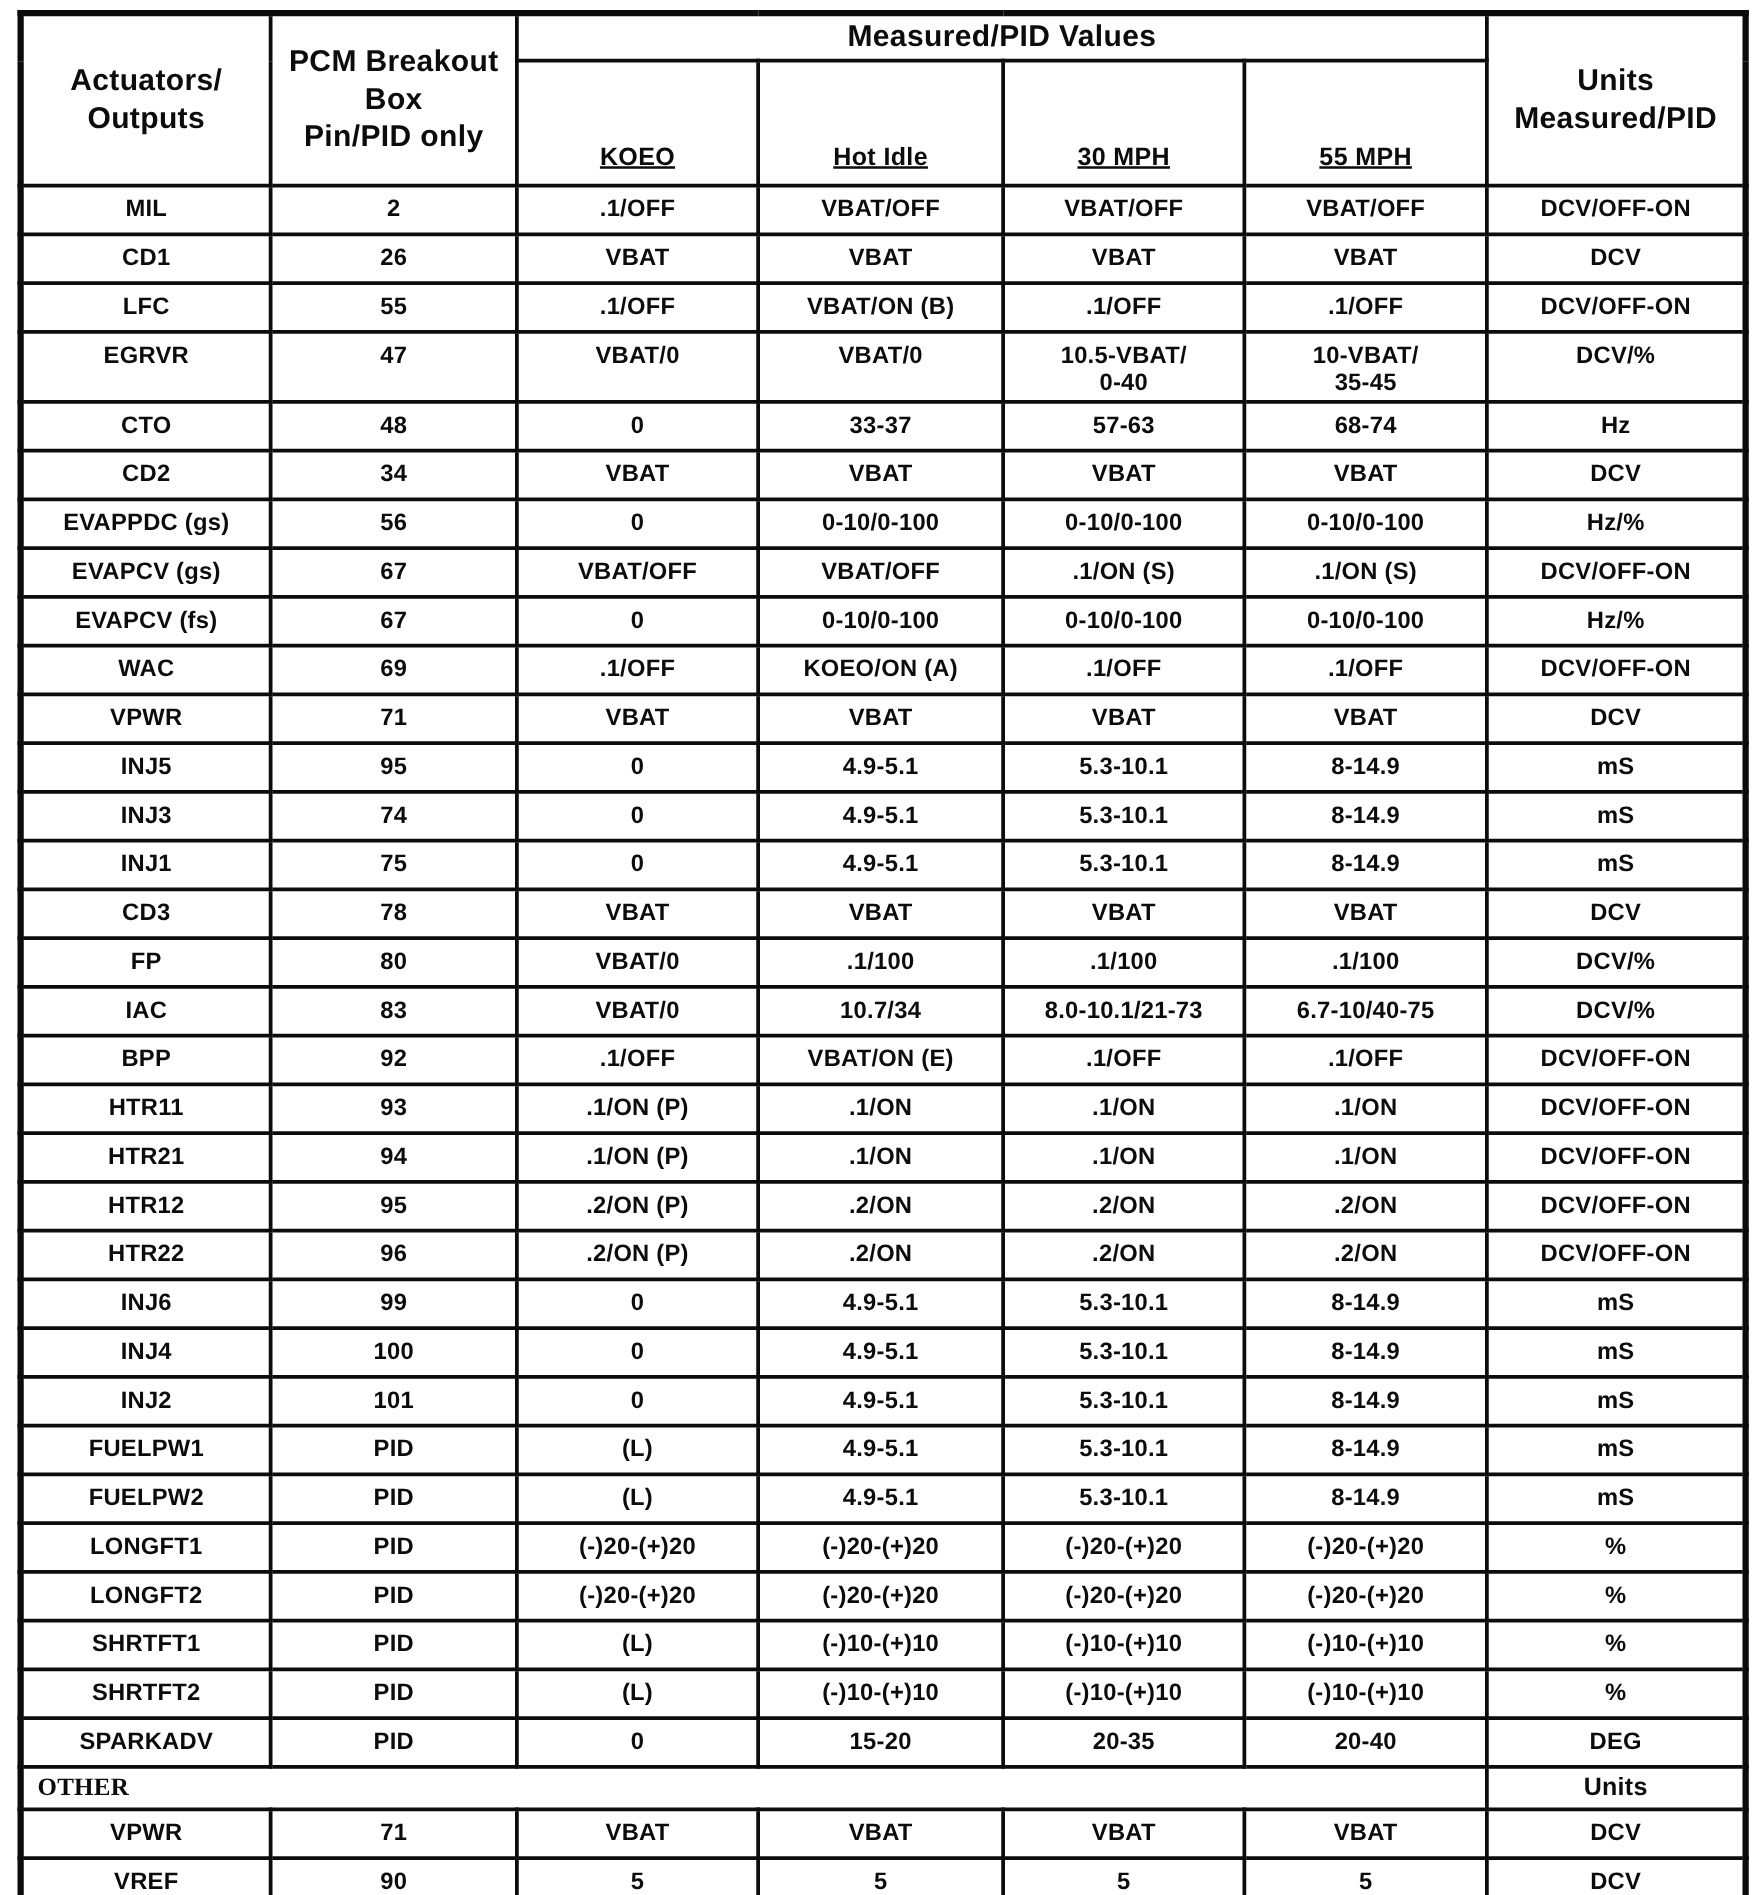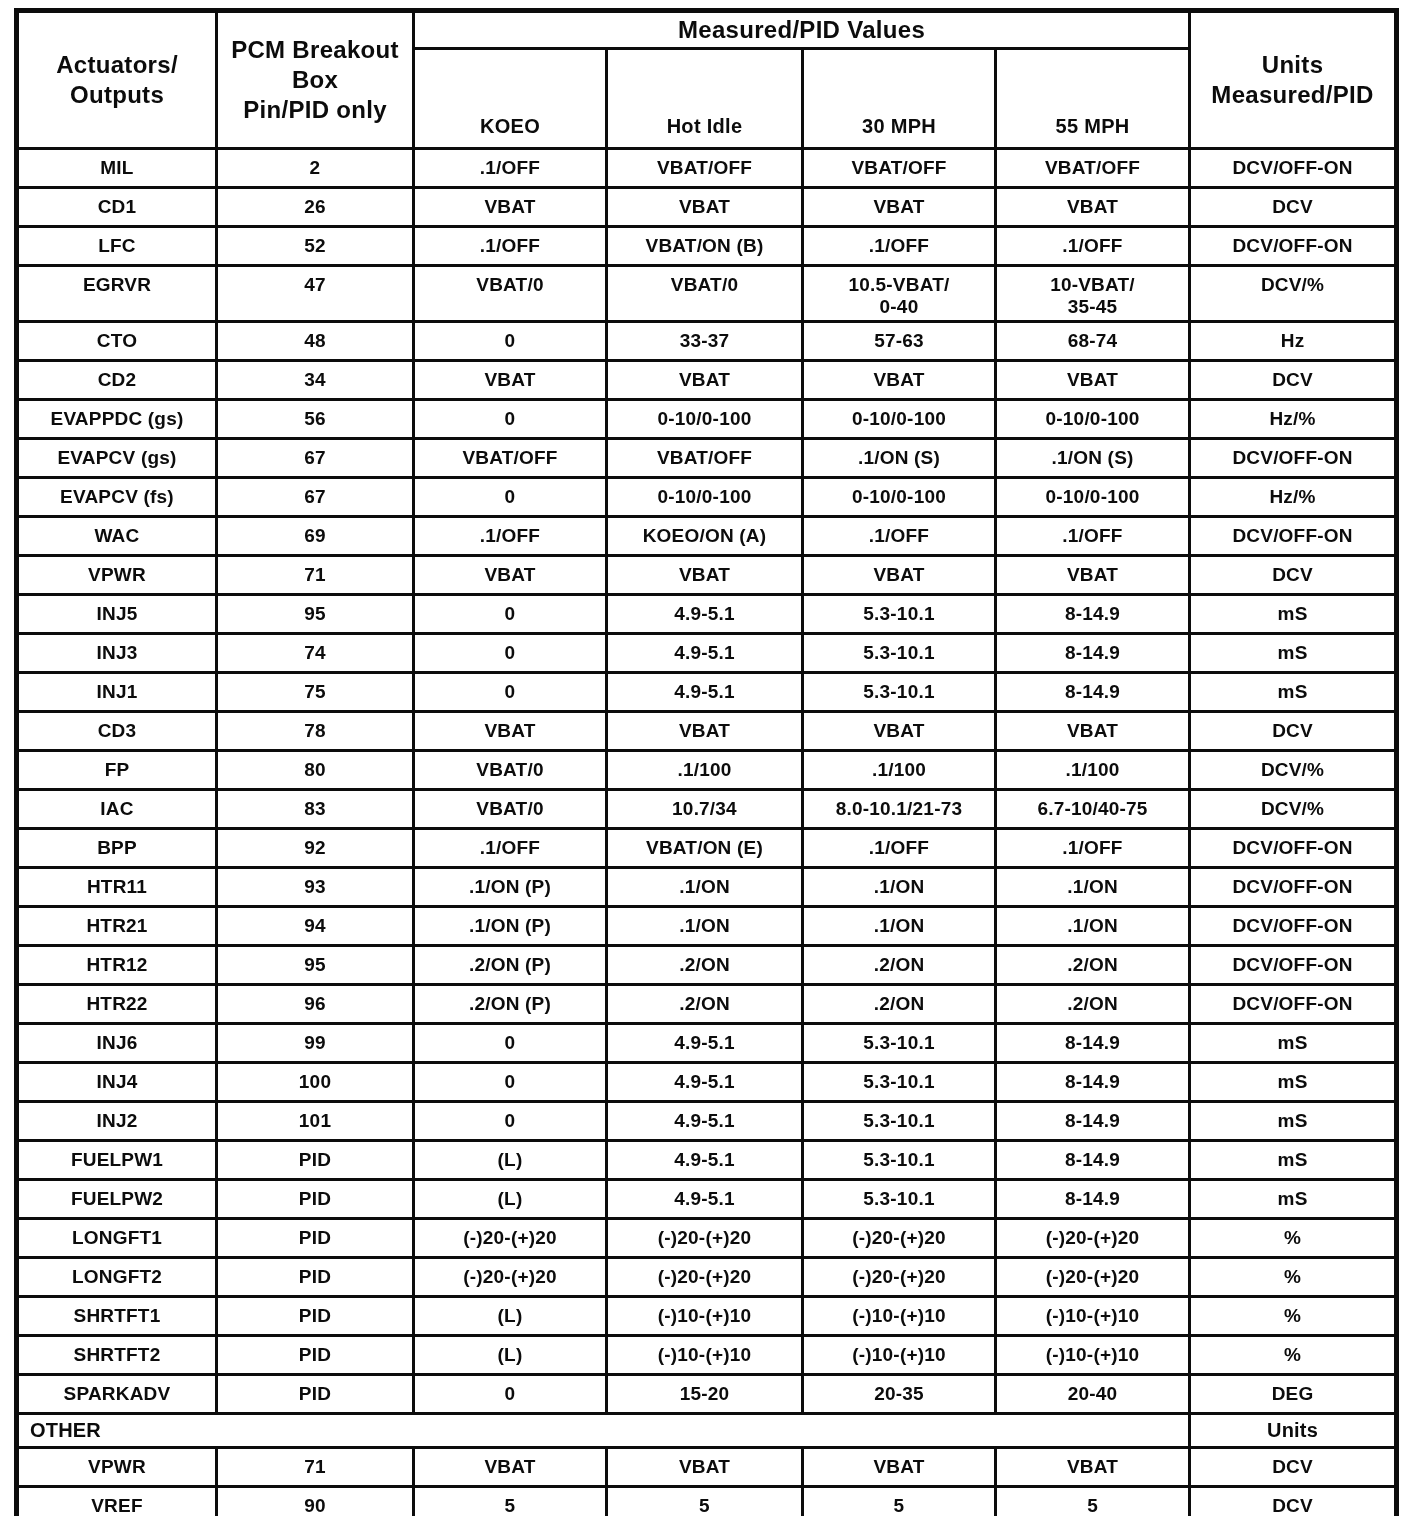--- a/index.html
+++ b/index.html
@@ -38,20 +38,21 @@
     height: 30px;
     font-size: 24px;
     letter-spacing: 0.3px;
   }
   tr.cond-row th {
     height: 86px;
     font-size: 20px;
     vertical-align: bottom;
     padding-bottom: 9px;
     letter-spacing: 0.3px;
+    text-decoration: underline;
   }
   th.corner-th {
     vertical-align: bottom;
     padding-bottom: 9px;
     font-size: 20px;
     line-height: 1.25;
     letter-spacing: 0.3px;
   }
   
   tbody td {
@@ -64,20 +65,21 @@
     vertical-align: top;
     padding-top: 7px;
   }
   tbody tr.other-row td {
     height: 27px;
     font-size: 20px;
   }
   tbody tr.other-row td.other-label {
     text-align: left;
     padding-left: 11px;
+    font-family: Liberation Serif, serif;
   }
 </style>
 </head>
 <body>
 
 <div class="page">
   <table class="pcm">
     <colgroup>
       <col style="width:200px">
       <col style="width:197px">
@@ -119,21 +121,21 @@
           <td>CD1</td>
           <td>26</td>
           <td>VBAT</td>
           <td>VBAT</td>
           <td>VBAT</td>
           <td>VBAT</td>
           <td>DCV</td>
         </tr>
         <tr>
           <td>LFC</td>
-          <td>52</td>
+          <td>55</td>
           <td>.1/OFF</td>
           <td>VBAT/ON (B)</td>
           <td>.1/OFF</td>
           <td>.1/OFF</td>
           <td>DCV/OFF-ON</td>
         </tr>
         <tr class="tall">
           <td>EGRVR</td>
           <td>47</td>
           <td>VBAT/0</td>

